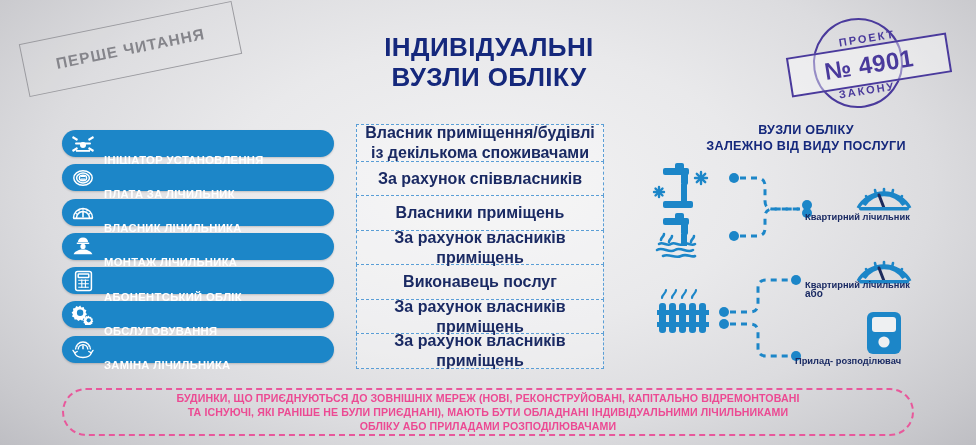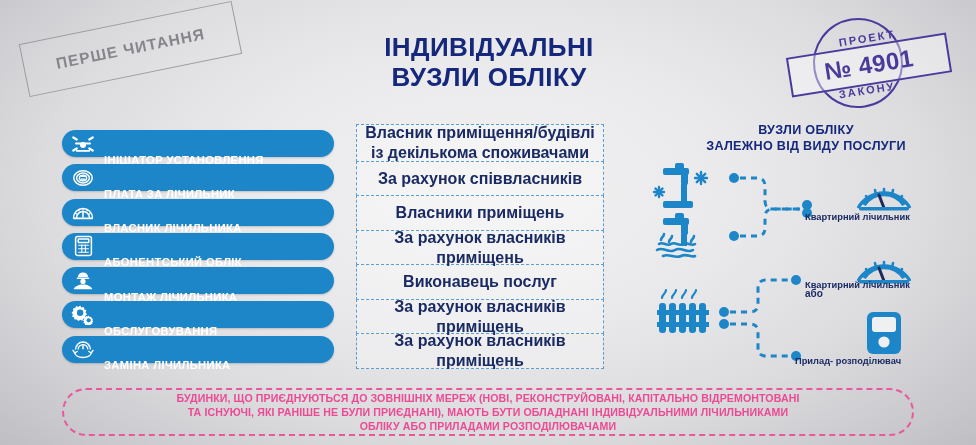--- a/index.html
+++ b/index.html
@@ -176,39 +176,39 @@
             <path d="M5.5 15a6.5 6.5 0 0 1 13 0"></path>
             <path d="M12 14.5V7.5" stroke-width="1.6"></path>
             <path d="M4.6 10.2l1.6 1M12 5.3v1.6M19.4 10.2l-1.6 1M7.4 7.1l1.2 1.2M16.6 7.1l-1.2 1.2" stroke-width="1.2"></path>
             <rect x="2" y="14.6" width="20" height="1.6" rx=".8" fill="#fff" stroke="none"></rect>
           </svg>
         </span>
         <span class="plabel">ВЛАСНИК ЛІЧИЛЬНИКА</span>
       </div>
       <div class="pill">
         <span class="pico">
+          <svg width="22" height="20" viewBox="0 0 22 20" fill="#fff">
+            <path d="M11 1.6c-3 0-5 2-5.1 4.3h10.2C16 3.6 14 1.6 11 1.6z"></path>
+            <rect x="4.6" y="6.4" width="12.8" height="1.7" rx=".8"></rect>
+            <circle cx="11" cy="10.4" r="2.6"></circle>
+            <path d="M11 13.6c-4.6 0-8.3 2.1-9.4 4.7h18.8c-1.1-2.6-4.8-4.7-9.4-4.7z"></path>
+          </svg>
+        </span>
+        <span class="plabel">МОНТАЖ ЛІЧИЛЬНИКА</span>
+      </div>
+      <div class="pill">
+        <span class="pico">
           <svg width="19" height="22" viewBox="0 0 19 22" fill="none" stroke="#fff" stroke-width="1.5">
             <rect x="1.6" y="1.6" width="15.8" height="18.8" rx="2"></rect>
             <rect x="4.2" y="4" width="10.6" height="3.6" rx=".7"></rect>
             <path d="M4.2 10.2h10.6M4.2 13.8h10.6M4.2 17.2h10.6" stroke-width="1.1"></path>
             <path d="M7.8 9.6v8.2M11.4 9.6v8.2" stroke-width="1.1"></path>
           </svg>
         </span>
         <span class="plabel">АБОНЕНТСЬКИЙ ОБЛІК</span>
-      </div>
-      <div class="pill">
-        <span class="pico">
-          <svg width="22" height="20" viewBox="0 0 22 20" fill="#fff">
-            <path d="M11 1.6c-3 0-5 2-5.1 4.3h10.2C16 3.6 14 1.6 11 1.6z"></path>
-            <rect x="4.6" y="6.4" width="12.8" height="1.7" rx=".8"></rect>
-            <circle cx="11" cy="10.4" r="2.6"></circle>
-            <path d="M11 13.6c-4.6 0-8.3 2.1-9.4 4.7h18.8c-1.1-2.6-4.8-4.7-9.4-4.7z"></path>
-          </svg>
-        </span>
-        <span class="plabel">МОНТАЖ ЛІЧИЛЬНИКА</span>
       </div>
       <div class="pill">
         <span class="pico">
           <svg width="24" height="21" viewBox="0 0 24 21" fill="#fff">
             <path d="M9.2 1.4l1.2 2 2.3-.3.6 2.2 2.1.9-.8 2.2 1.4 1.8-1.7 1.6.3 2.3-2.2.5-1 2.1-2.1-.9-2 1.3-1.5-1.7-2.3.2-.4-2.2-2.1-1 .9-2.1L.6 8.5l1.7-1.6L2 4.6l2.2-.5 1-2.1 2.1.9 1.9-1.5z"></path>
             <circle cx="9.1" cy="8.7" r="3.2" fill="#1c86c8"></circle>
             <path d="M17.8 11.6l.8 1.3 1.5-.2.4 1.5 1.4.6-.5 1.4.9 1.2-1.1 1.1.2 1.5-1.5.3-.6 1.4-1.4-.6-1.3.9-1-1.1-1.5.2-.3-1.5-1.4-.7.6-1.4-.9-1.2 1.1-1 -.1-1.5 1.5-.4.6-1.4 1.4.6 1.2-1z"></path>
             <circle cx="17.7" cy="16.3" r="2.1" fill="#1c86c8"></circle>
           </svg>
         </span>

